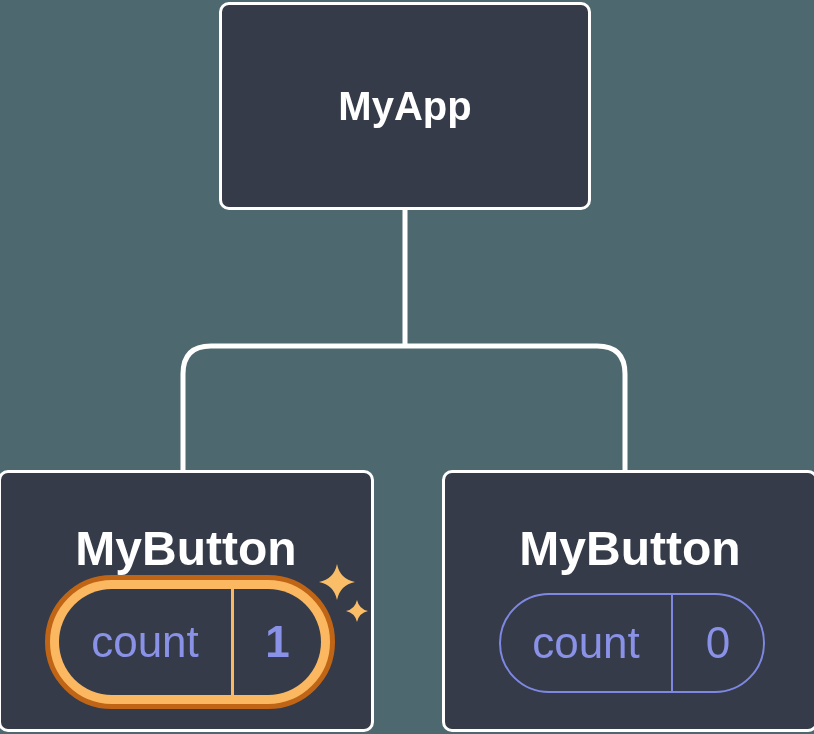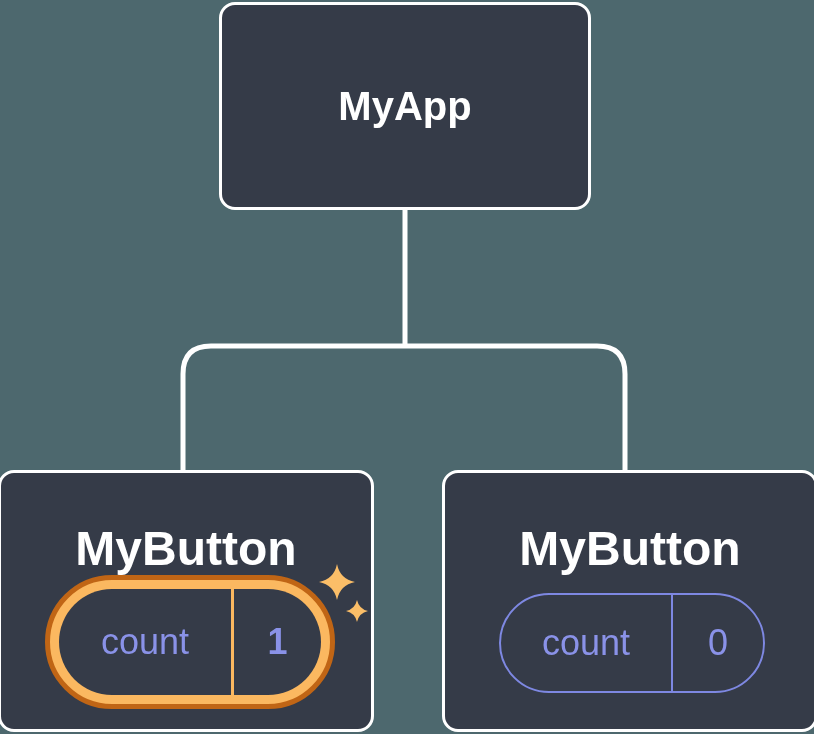--- a/index.html
+++ b/index.html
@@ -15,21 +15,21 @@
     position: absolute;
     inset: 0;
     width: 814px;
     height: 734px;
   }
   .node {
     position: absolute;
     box-sizing: border-box;
     background: #353B48;
     border: 3px solid #FFFFFF;
-    border-radius: 16px;
+    border-radius: 10px;
     color: #FFFFFF;
   }
   .node-root {
     left: 219px; top: 2px;
     width: 372px; height: 208px;
     display: flex; align-items: center; justify-content: center;
     font-size: 40px; font-weight: 700;
   }
   .node-child {
     top: 470px;
@@ -79,21 +79,21 @@
     display: flex; align-items: stretch;
     overflow: hidden;
   }
   .pill-plain .pill-cell-key {
     width: 170px;
     border-right: 2.5px solid #7E88E2;
   }
   .pill-cell-key, .pill-cell-value {
     display: flex; align-items: center; justify-content: center;
     color: #8A92E8;
-    font-size: 36px;
+    font-size: 44px;
   }
   .pill-cell-value { flex: 1; }
   .pill-value-bold { font-weight: 700; }
   .sparkles {
     position: absolute;
     left: 315px; top: 560px;
     width: 72px; height: 72px;
   }
 </style>
 </head>

